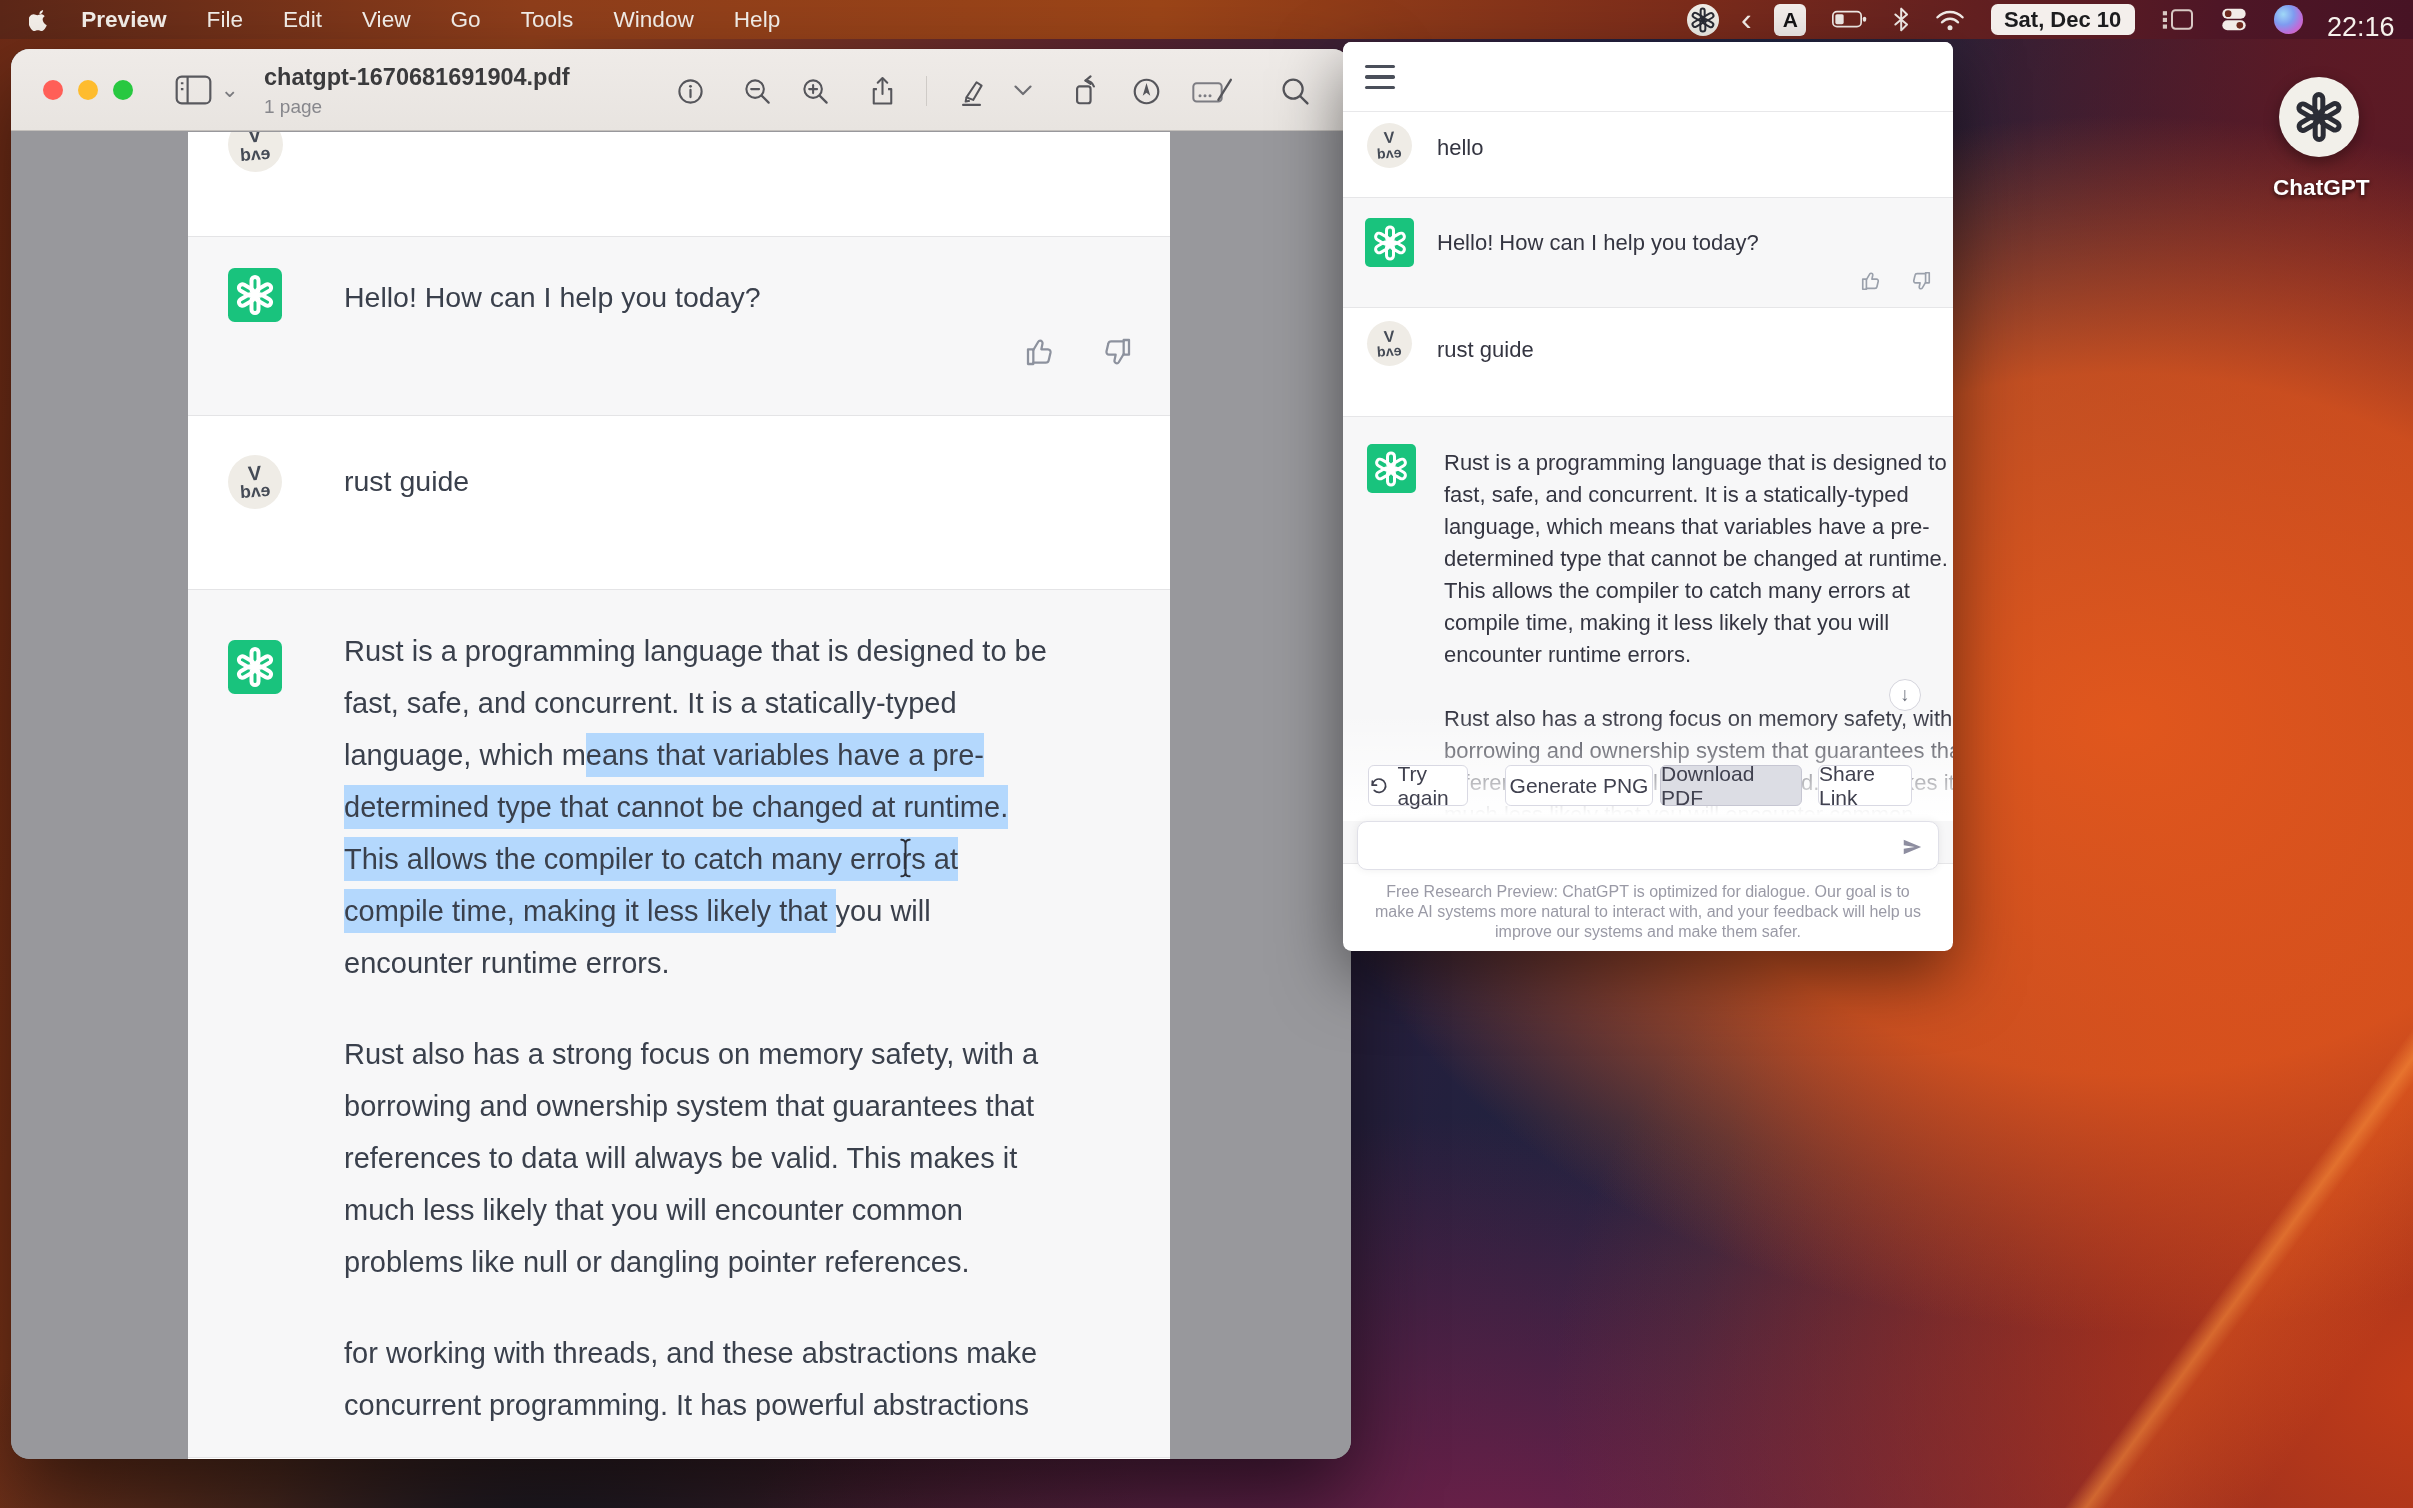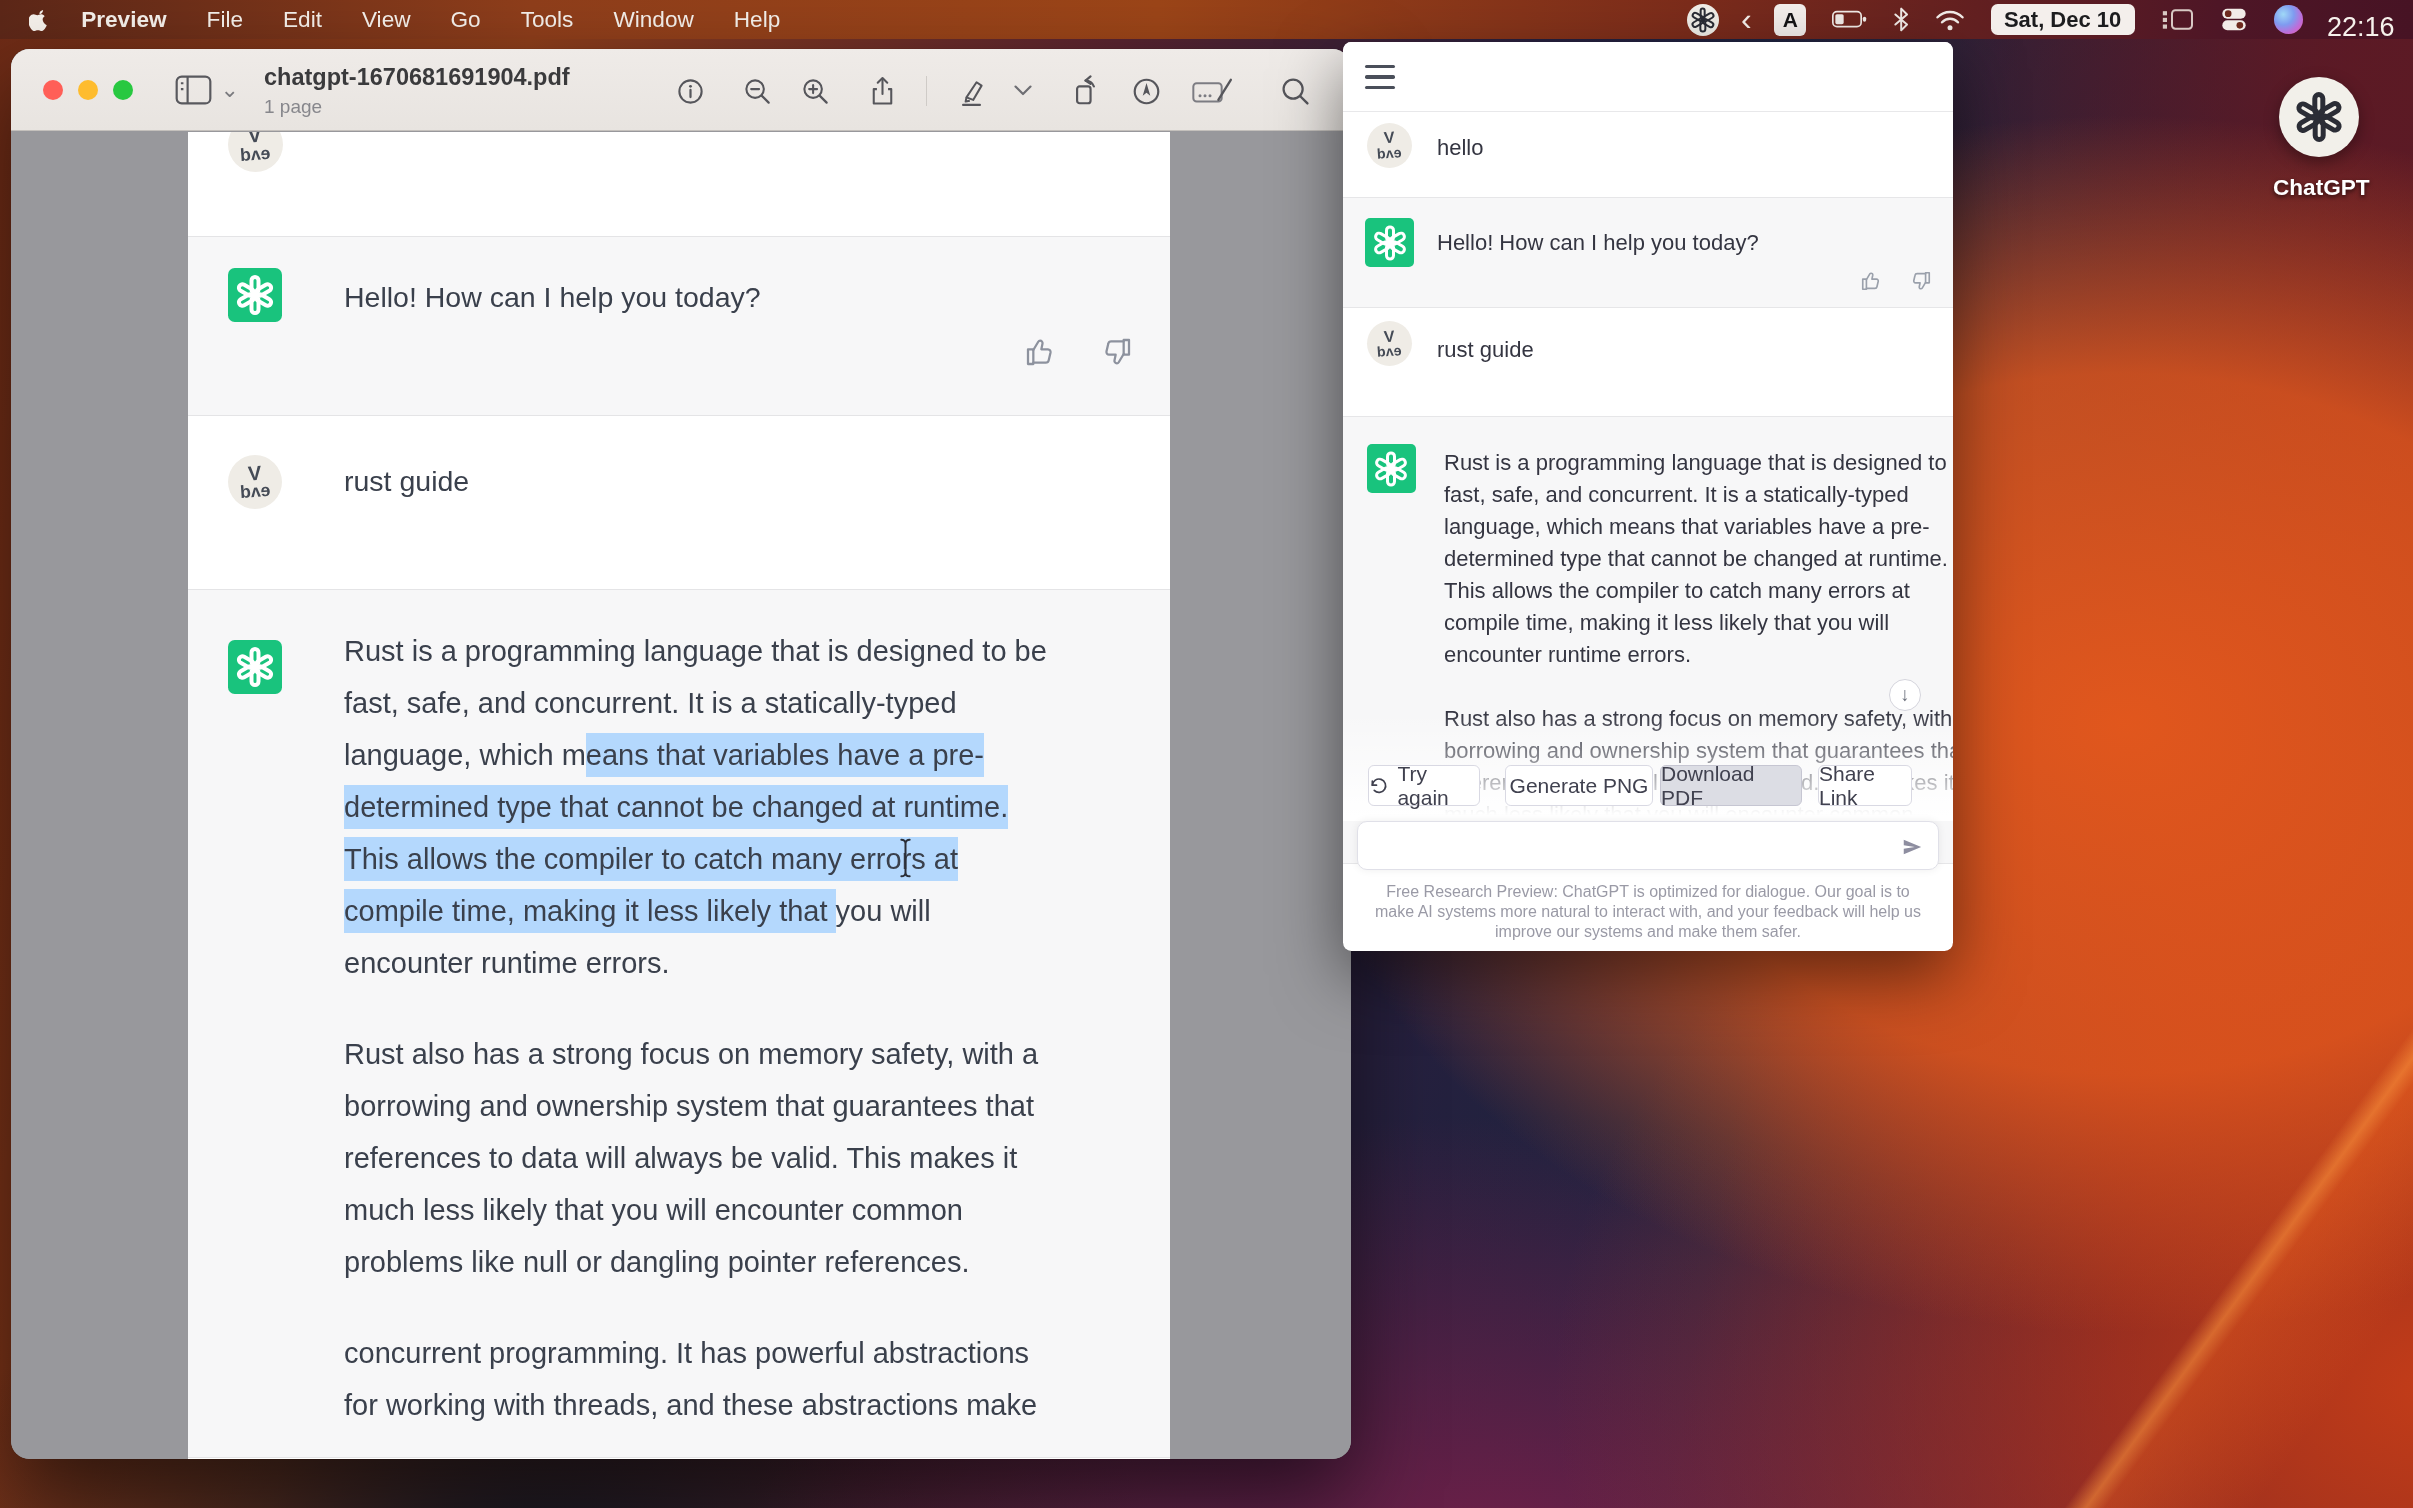--- a/index.html
+++ b/index.html
@@ -348,22 +348,22 @@
           <div class="pl"><span></span><span class="hl">This allows the compiler to catch many errors at</span><span></span></div>
           <div class="pl"><span></span><span class="hl">compile time, making it less likely that </span><span>you will</span></div>
           <div class="pl"><span>encounter runtime errors.</span><span class="hl"></span><span></span></div>
           <div class="pgap"></div>
           <div class="pl">Rust also has a strong focus on memory safety, with a</div>
           <div class="pl">borrowing and ownership system that guarantees that</div>
           <div class="pl">references to data will always be valid. This makes it</div>
           <div class="pl">much less likely that you will encounter common</div>
           <div class="pl">problems like null or dangling pointer references.</div>
           <div class="pgap"></div>
+          <div class="pl">for working with threads, and these abstractions make</div>
           <div class="pl">concurrent programming. It has powerful abstractions</div>
-          <div class="pl">for working with threads, and these abstractions make</div>
         </div>
       </div>
 
       <span class="ibeam" style="left:710px;top:706px">
         <svg width="15" height="40" viewBox="0 0 18 48">
             <path d="M4 2 C7 2 9 4 9 7 C9 4 11 2 14 2 M4 46 C7 46 9 44 9 41 C9 44 11 46 14 46 M9 7 L9 41" fill="none" stroke="#2b2f38" stroke-width="2.4" stroke-linecap="round"></path>
           </svg>
       </span>
     </div>
   </div>
@@ -446,21 +446,21 @@
       <div class="cl">much less likely that you will encounter common</div>
     </div>
   </div>
 
   <span class="scrolldown">
       <span>↓</span>
     </span>
 
   <div class="fade"></div>
 
-  <div class="act-btn" style="left:25px;width:112px">
+  <div class="act-btn" style="left:25px;width:100px">
     <span>
       <svg width="20" height="20" viewBox="0 0 24 24" fill="none" stroke="#40414f" stroke-width="2" stroke-linecap="round" stroke-linejoin="round">
           <path d="M4 11 a8 8 0 1 1 2.3 6.3"></path>
           <path d="M4 6 v5 h5"></path>
         </svg>
     </span>
     <span>Try again</span>
   </div>
   <div class="act-btn" style="left:162px;width:148px">
     <span>Generate PNG</span>

